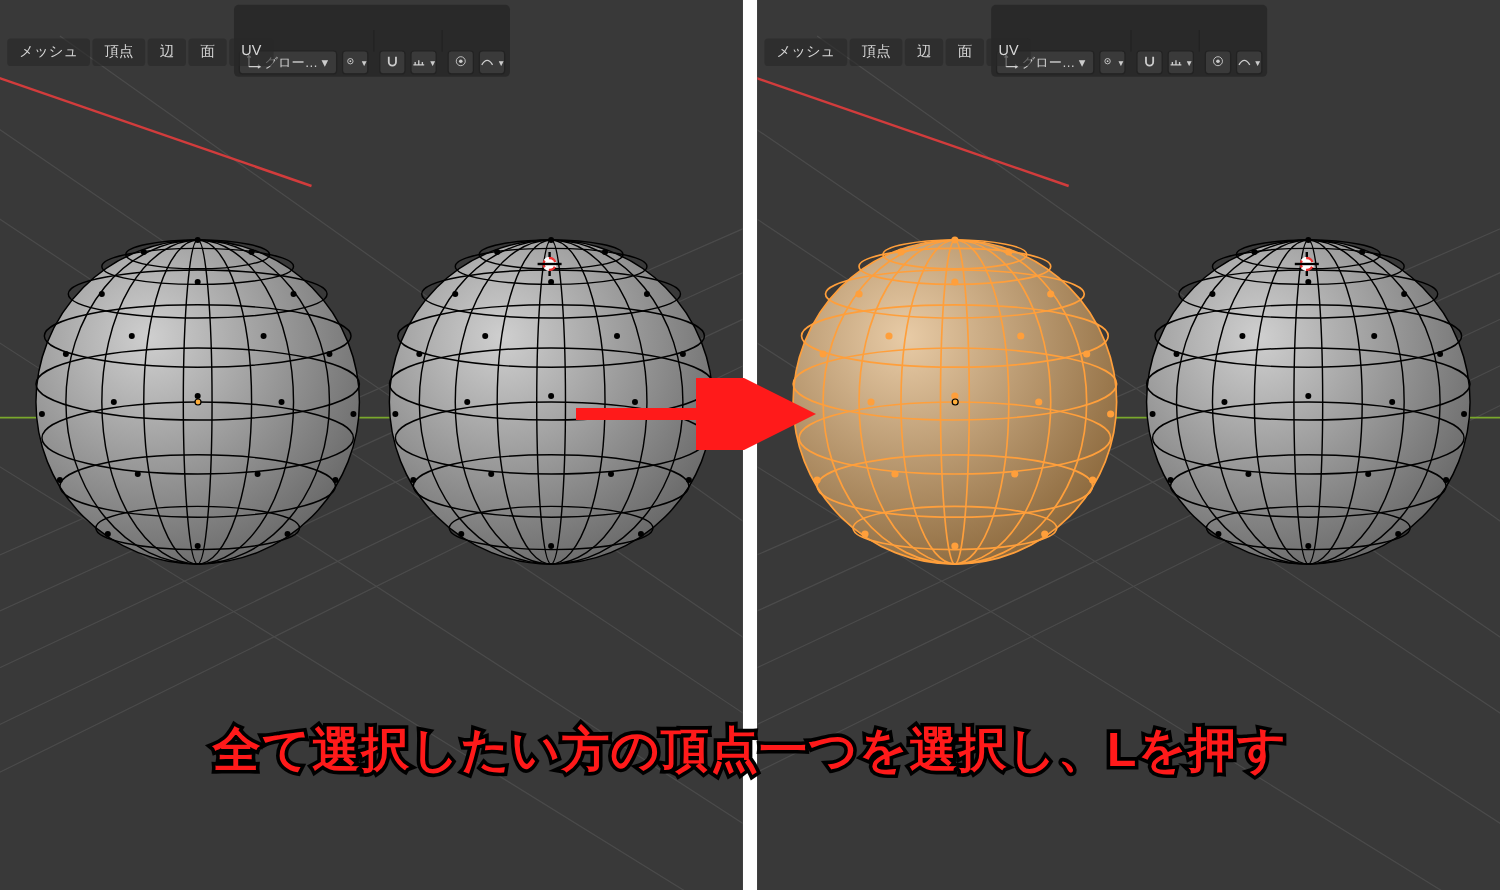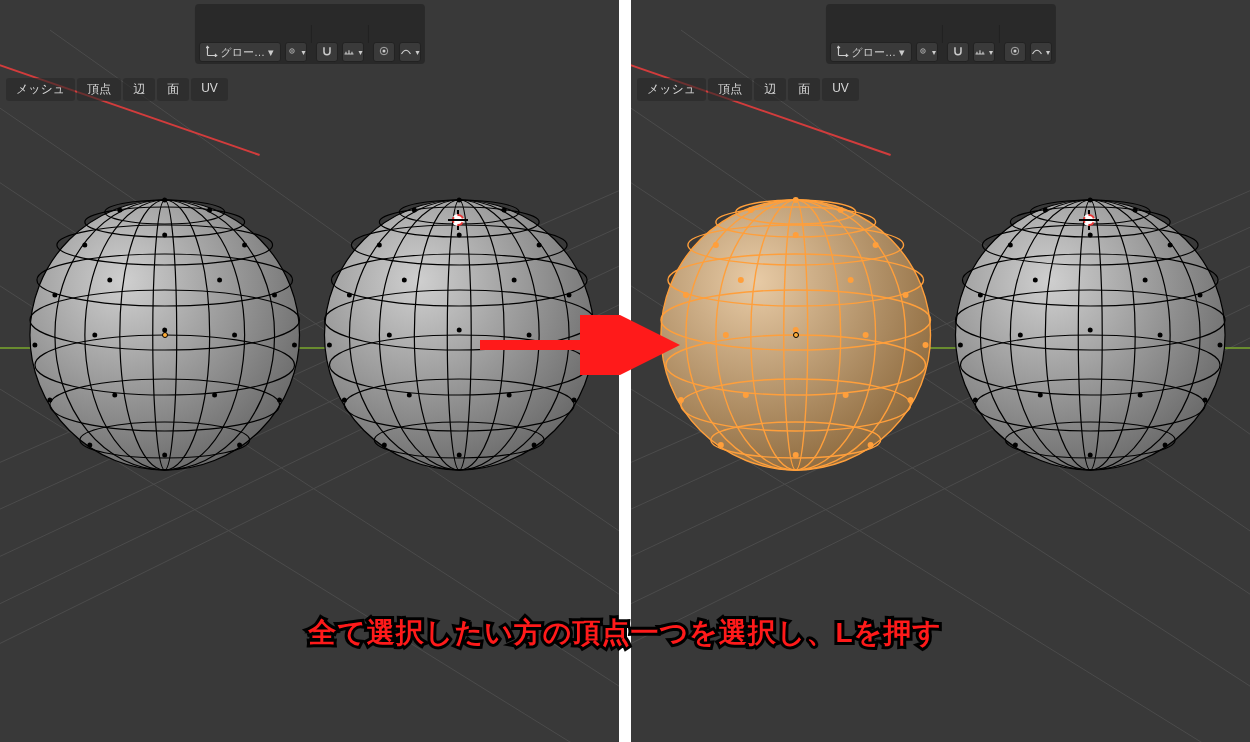--- a/index.html
+++ b/index.html
@@ -57,21 +57,20 @@
   .hbtn svg { width: 12px; height: 12px; }
   .sep-v { width: 1px; height: 18px; background: #222; }
   
   .menu-row {
     position: absolute;
     top: 32px;
     left: 6px;
     display: flex;
     gap: 2px;
     z-index: 20;
-    margin-top: 46px;
   }
   .menu-item {
     padding: 3px 10px;
     color: #d8d8d8;
     font-size: 12px;
     background: rgba(40,40,40,0.6);
     border-radius: 3px;
   }
   
   .viewport {
@@ -112,21 +111,21 @@
   .arrow {
     position: absolute;
     z-index: 30;
   }
   
   .caption {
     position: absolute;
     bottom: 90px;
     width: 100%;
     text-align: center;
-    font-size: 28px;
+    font-size: 40px;
     font-weight: 900;
     color: #ff1a1a;
     -webkit-text-stroke: 6px #000;
     paint-order: stroke fill;
     z-index: 40;
     letter-spacing: 1px;
   }
 </style>
 </head>
 <body>

